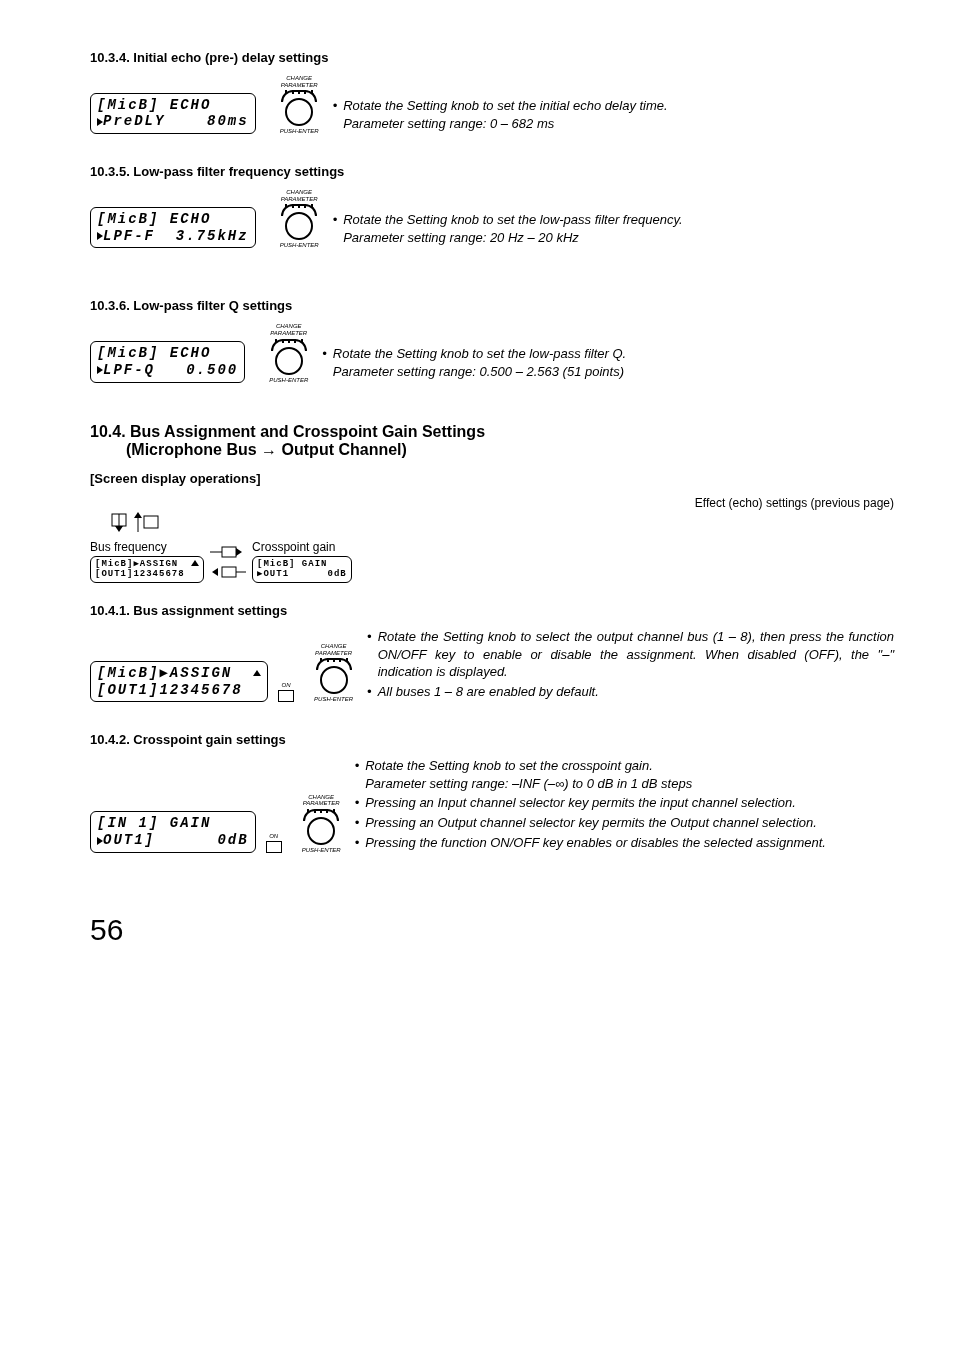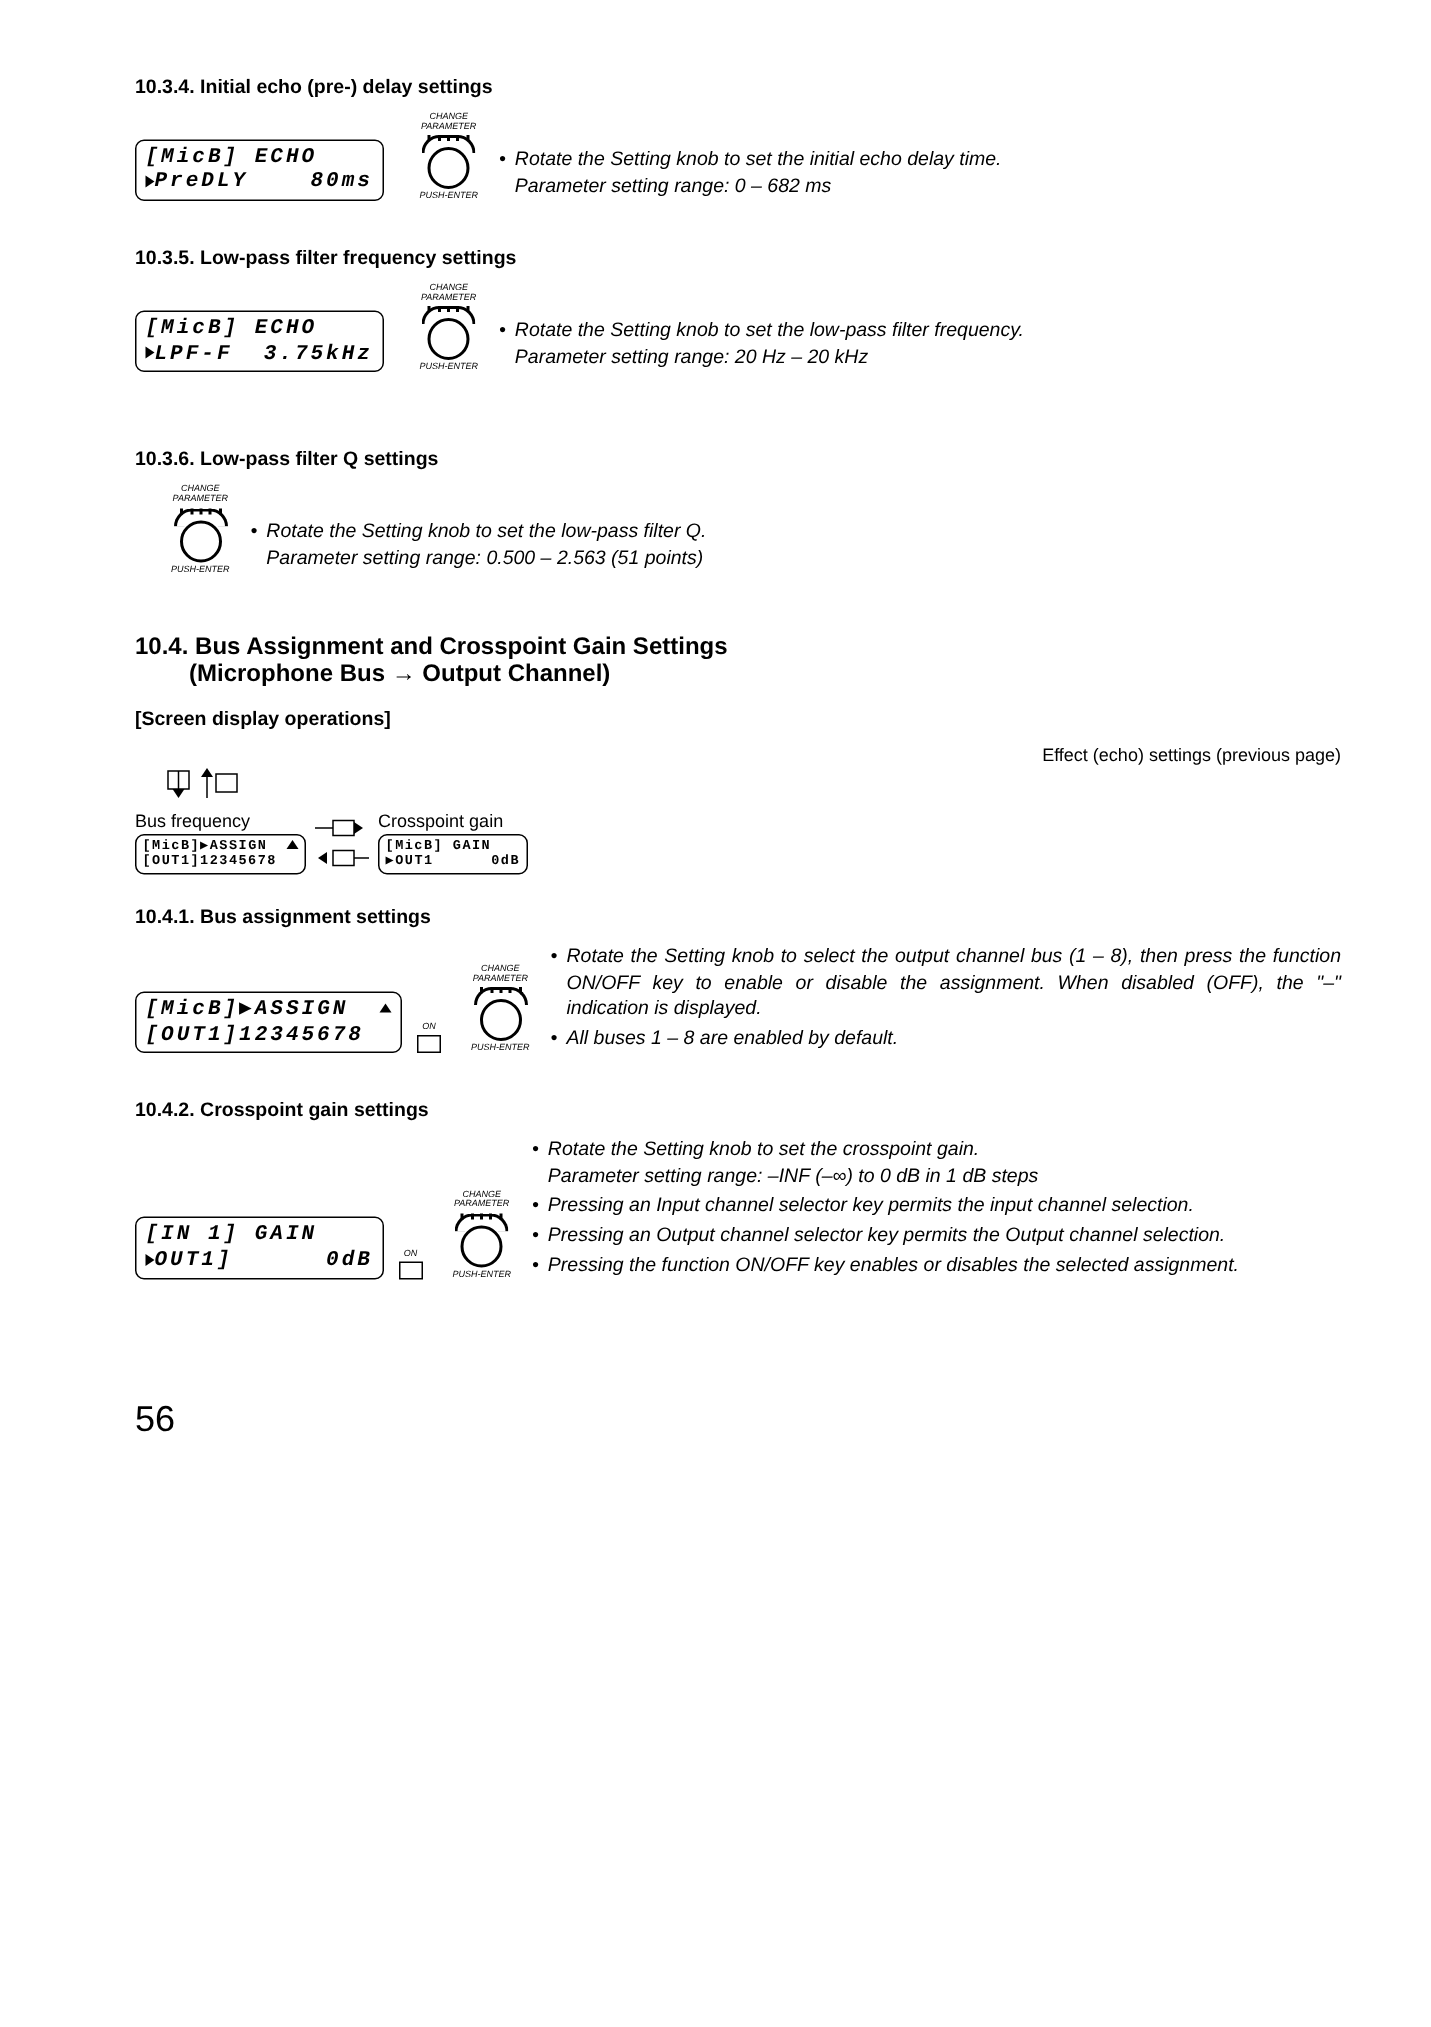--- a/index.html
+++ b/index.html
@@ -120,22 +120,22 @@
     margin-right: 6px;
   }
   .diagram {
     margin: 8px 0 20px 0;
   }
   .diagram-caption {
     font-size: 12px;
     margin-bottom: 2px;
   }
   .page-num {
-    font-size: 24px;
-    margin-top: 80px;
+    font-size: 30px;
+    margin-top: 60px;
   }
   .tri {
     display: inline-block;
     width: 0;
     height: 0;
     border-top: 4px solid transparent;
     border-bottom: 4px solid transparent;
     border-left: 6px solid #000;
     vertical-align: middle;
   }
@@ -205,20 +205,22 @@
         <span class="bullet">•</span>
         <div><span>Rotate the Setting knob to set the low-pass filter frequency.</span><br><span>Parameter setting range: 20 Hz – 20 kHz</span></div>
       </div>
   </div>
 </div>
 
 <div style="height:20px"></div>
 
 <div class="section-title">10.3.6. Low-pass filter Q settings</div>
 <div class="spec-block">
+  <div class="lcd"><span>[MicB] ECHO</span>
+<span class="tri"></span><span>LPF-Q   0.500</span></div>
   <div class="knob-group">
     <div class="knob-wrap">
       <div class="knob-label"><span>CHANGE</span><br><span>PARAMETER</span></div>
       <div class="knob-arc">
           <div class="tick t1"></div>
           <div class="tick t2"></div>
           <div class="tick t3"></div>
           <div class="tick t4"></div>
           <div class="tick t5"></div>
         </div>

